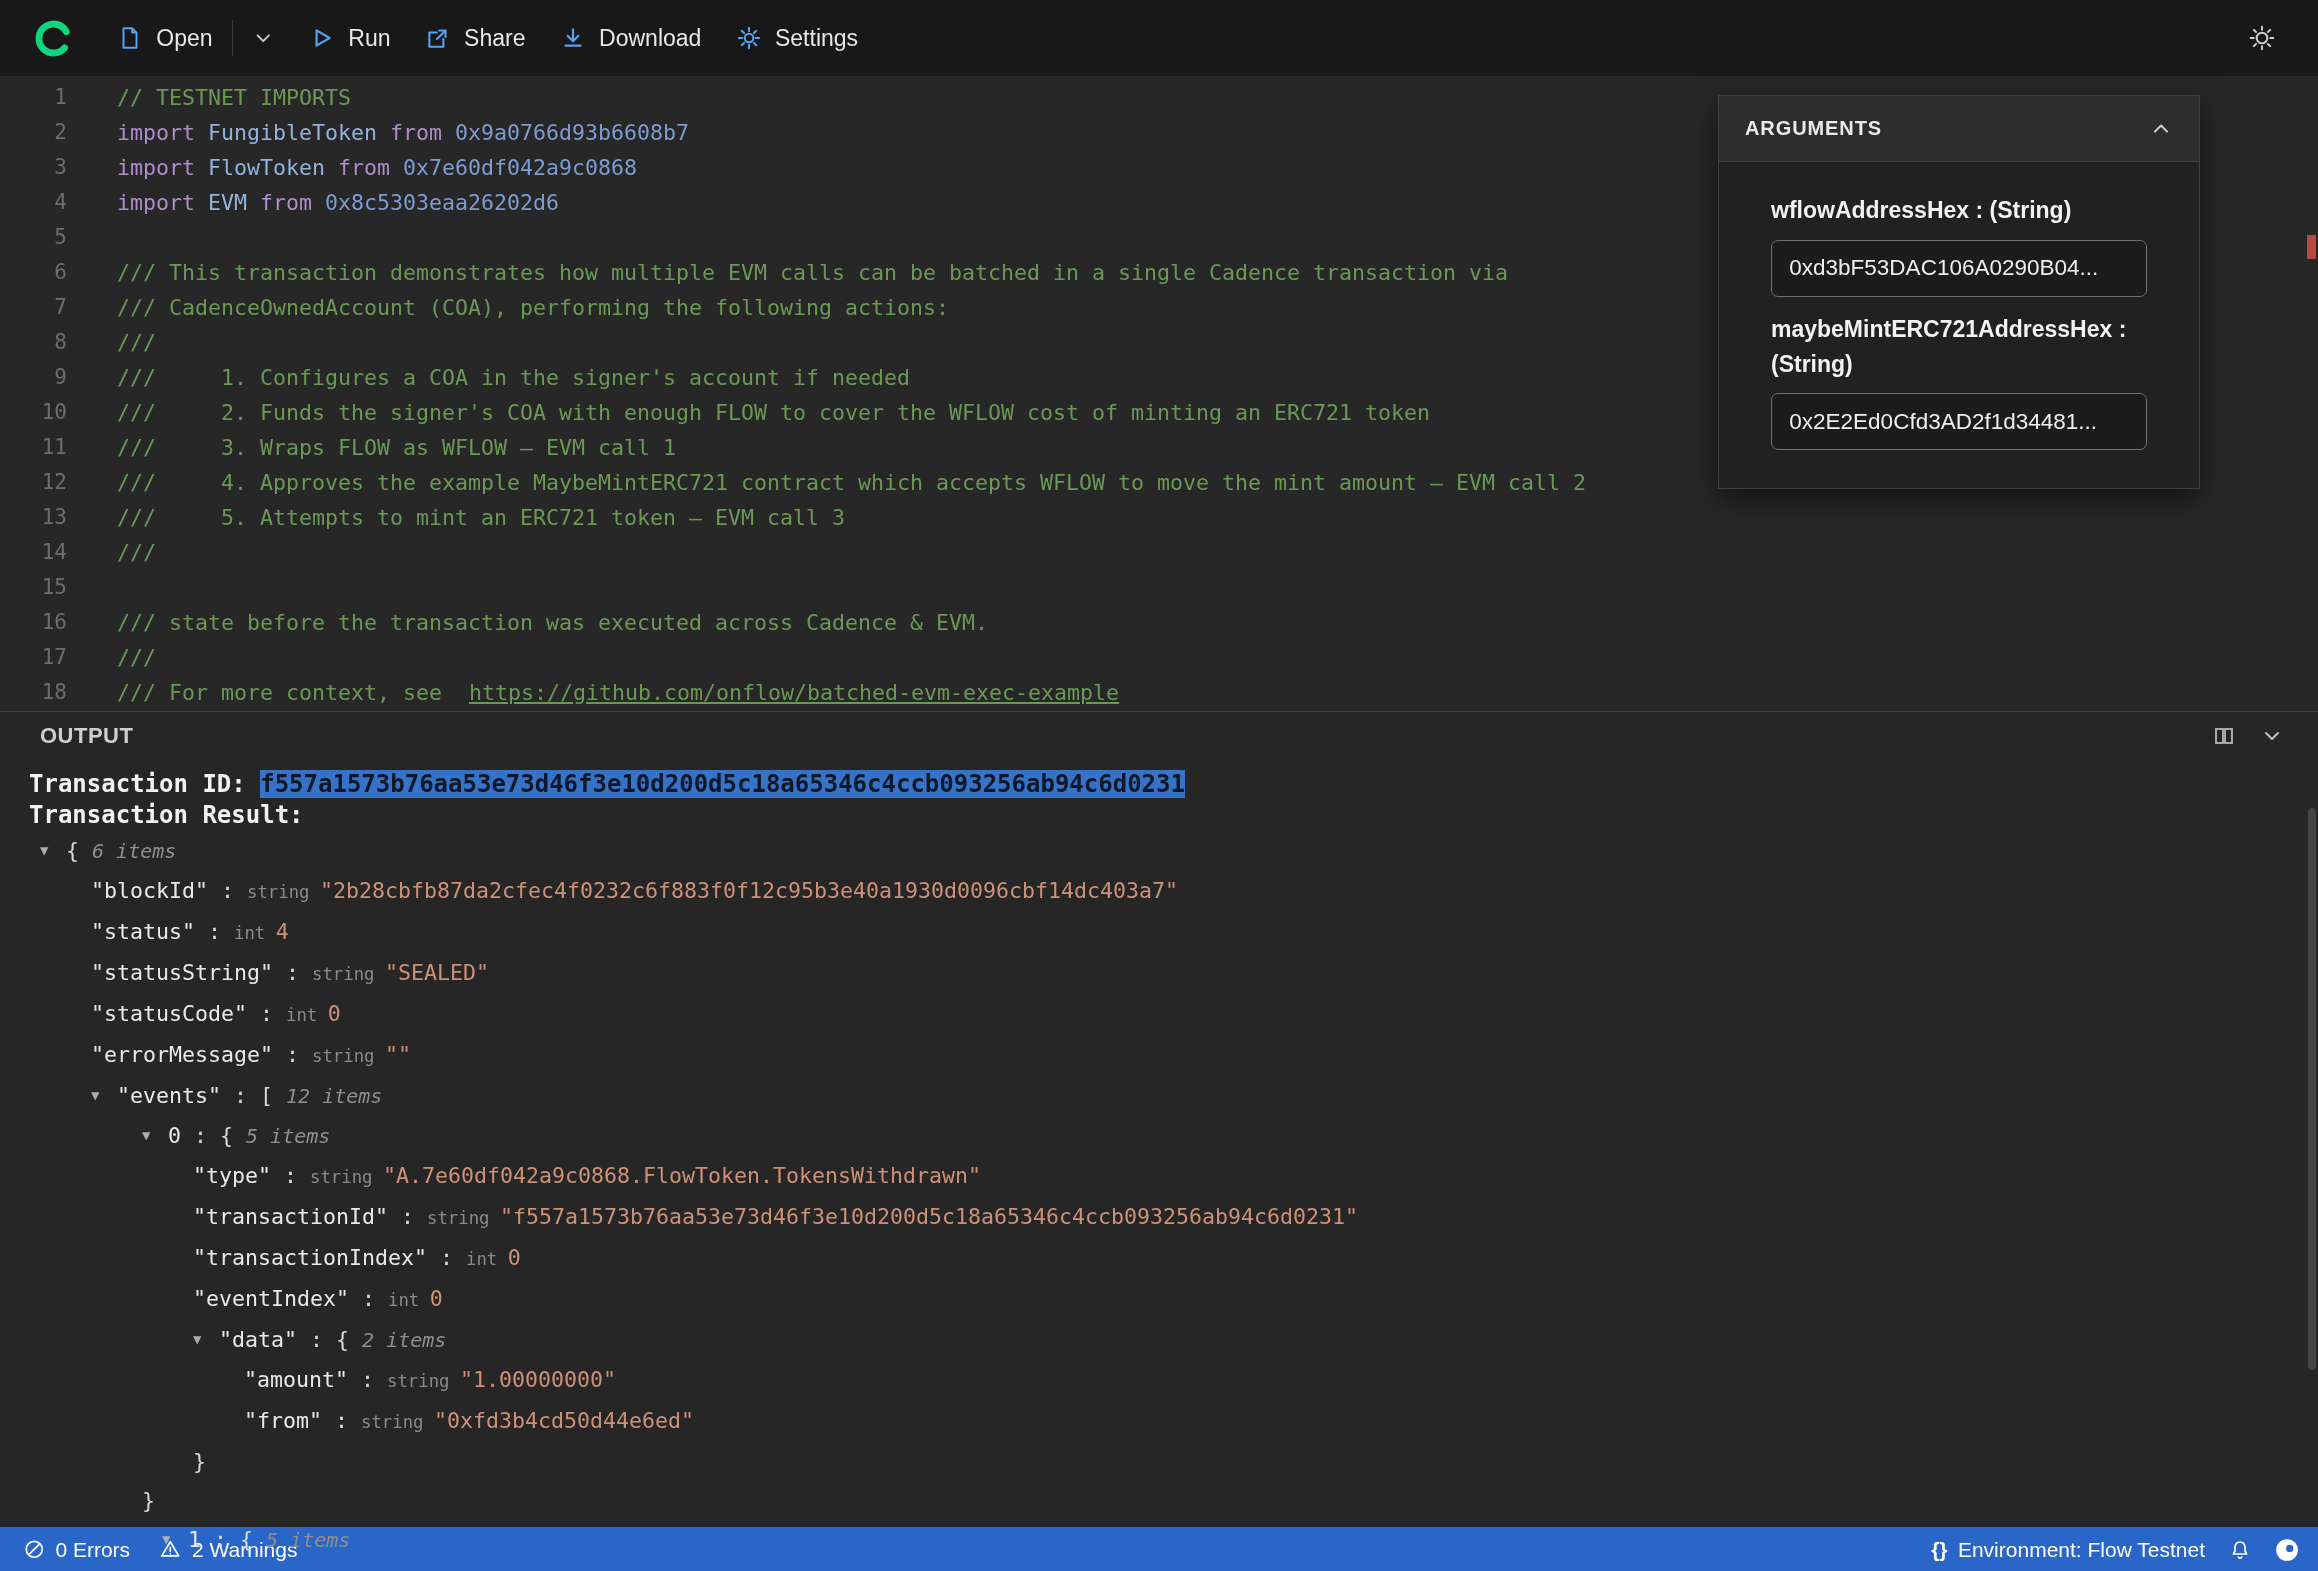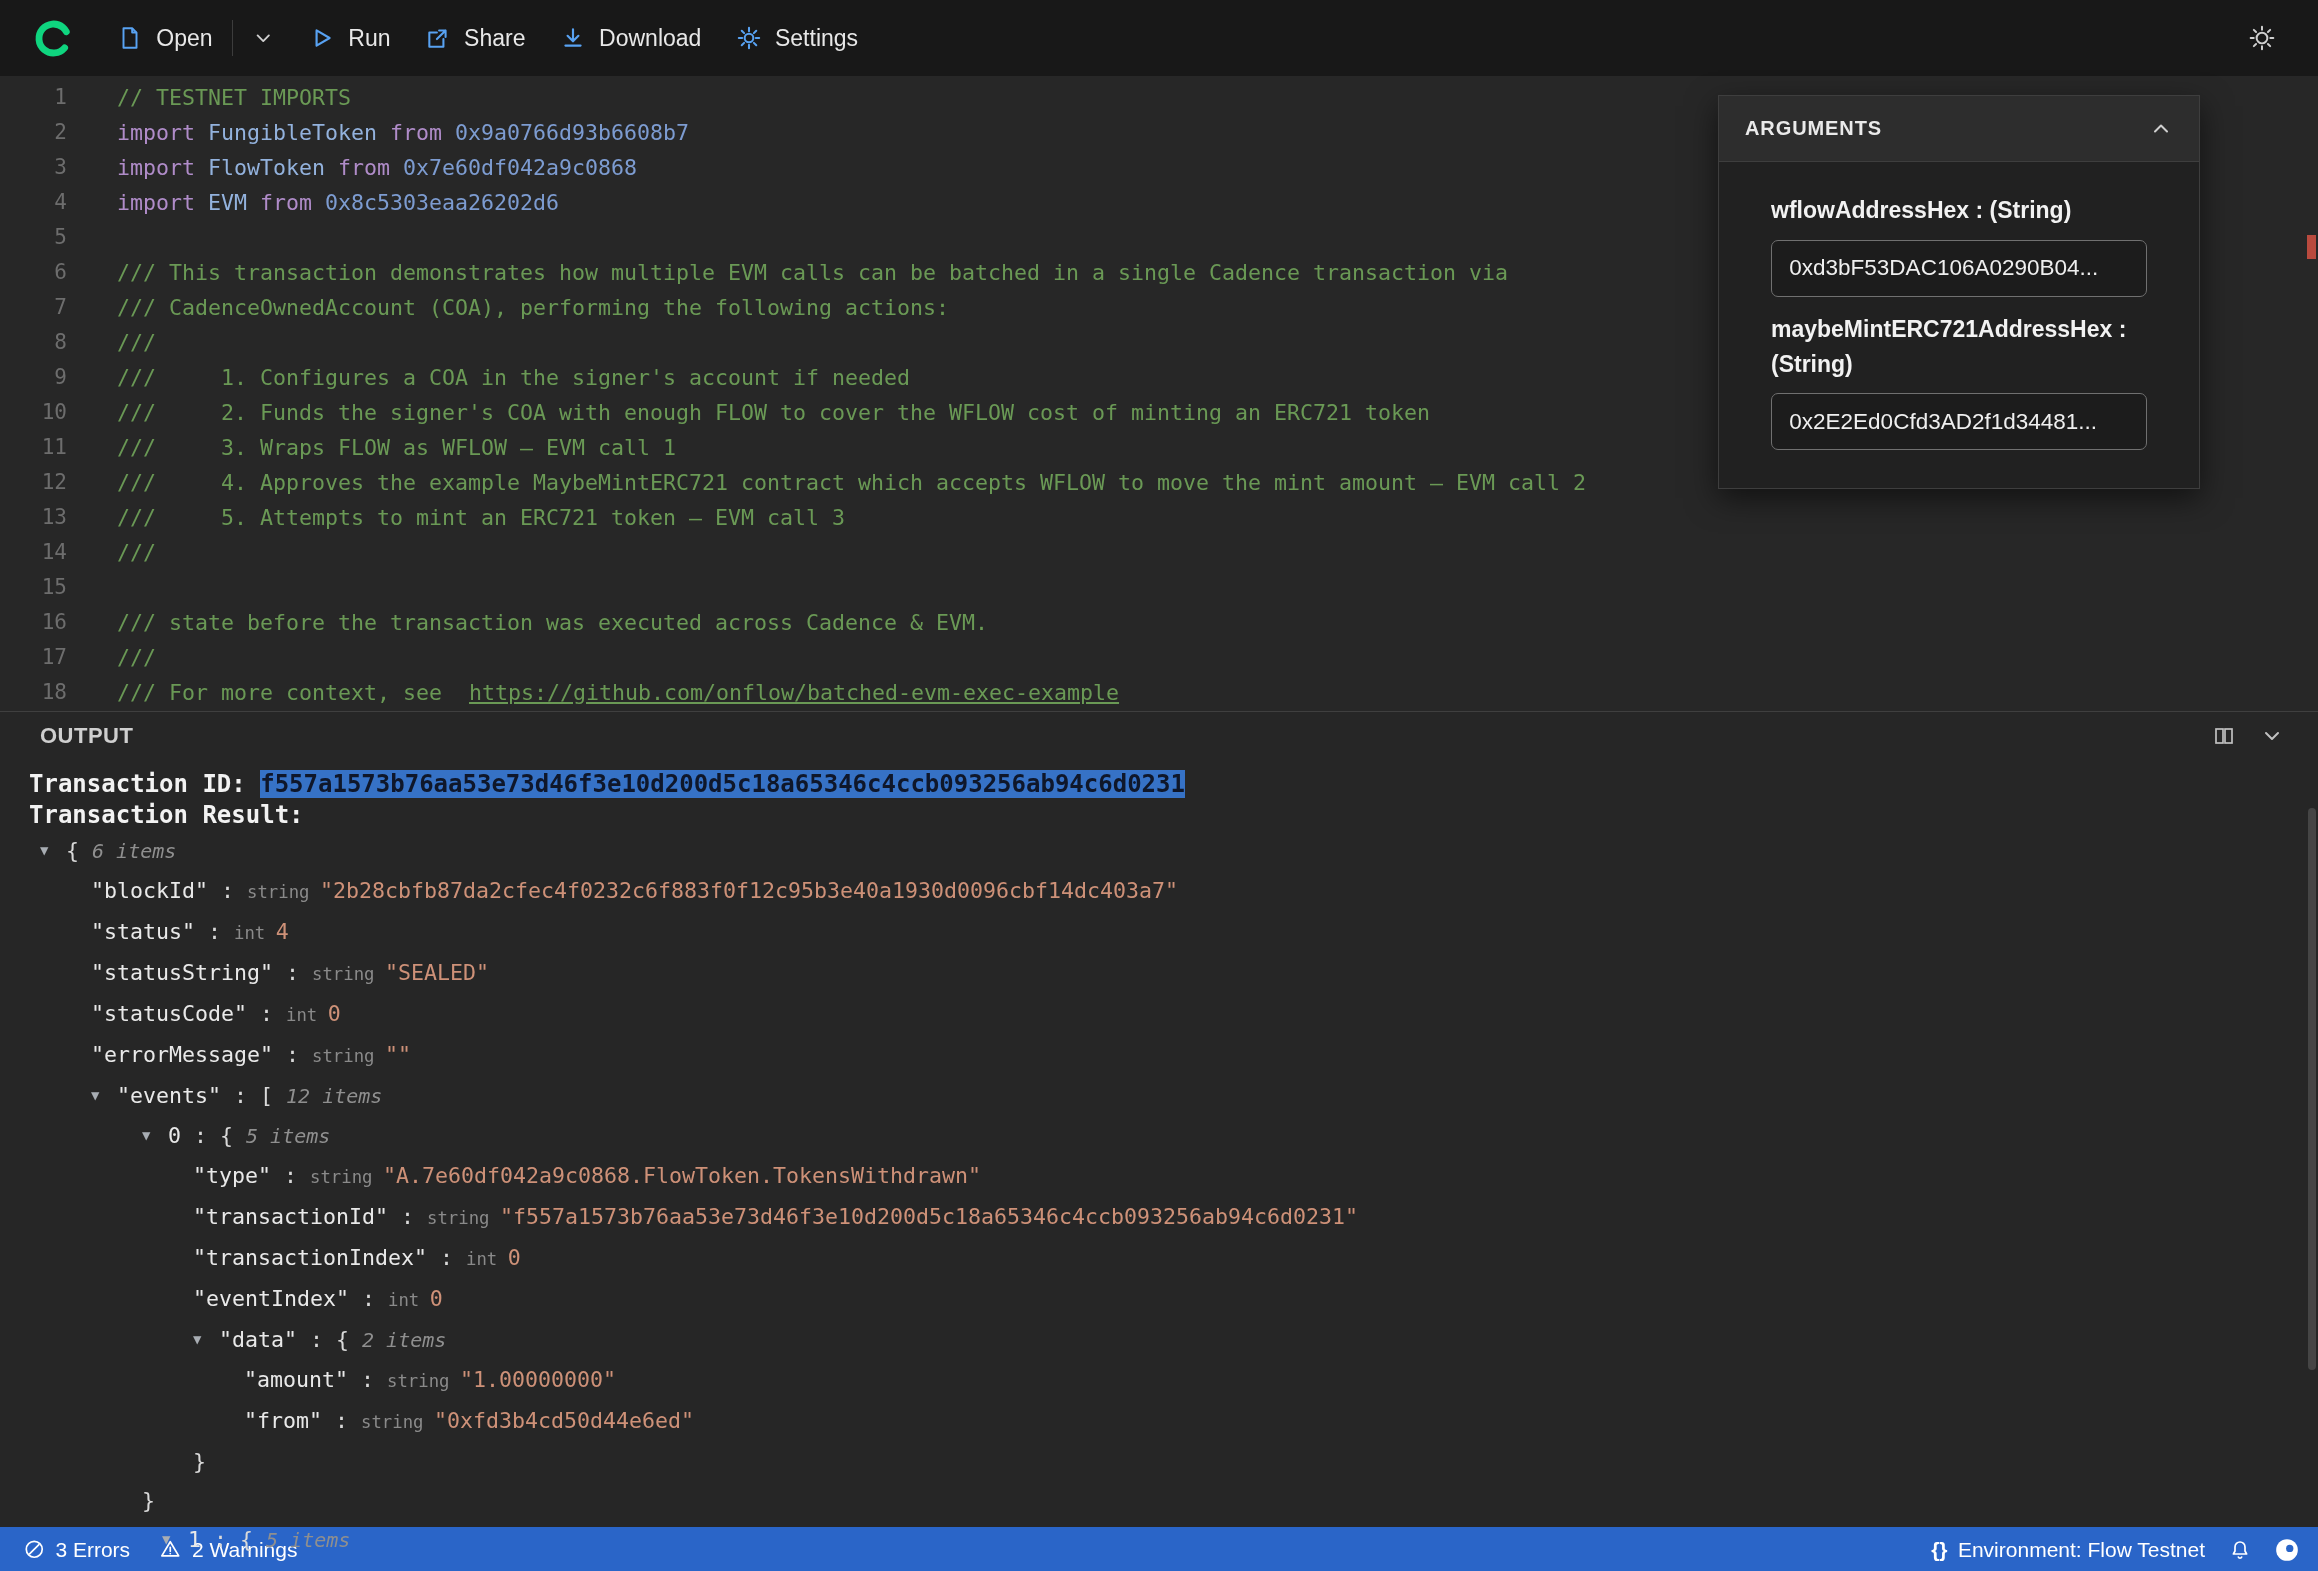--- a/index.html
+++ b/index.html
@@ -210,21 +210,21 @@
   </div>
 </section>
 
 <footer class="statusbar">
   <div class="sb-left">
     <div class="sb-item">
       <svg width="22.5" height="22.5" viewBox="0 0 24 24">
         <circle cx="12" cy="12" r="8.5" fill="none" stroke="#ffffff" stroke-width="1.8"></circle>
         <path d="M6.5 17.5l11-11" stroke="#ffffff" stroke-width="1.8"></path>
       </svg>
-      <span>3 Errors</span>
+      <span>0 Errors</span>
     </div>
     <div class="sb-item">
       <svg width="22.5" height="22.5" viewBox="0 0 24 24">
         <path d="M12 4L21 19H3z" fill="none" stroke="#ffffff" stroke-width="1.8" stroke-linejoin="round"></path>
         <path d="M12 10v4" stroke="#ffffff" stroke-width="1.8" stroke-linecap="round"></path>
         <circle cx="12" cy="16.6" r="0.9" fill="#ffffff"></circle>
       </svg>
       <span>2 Warnings</span>
     </div>
   </div>

